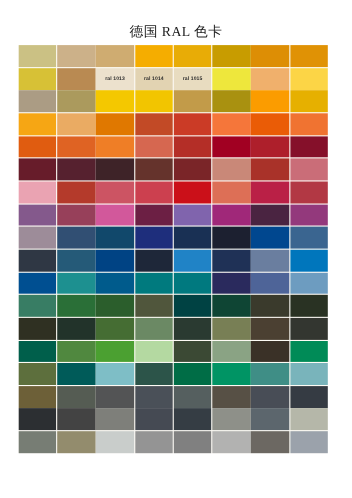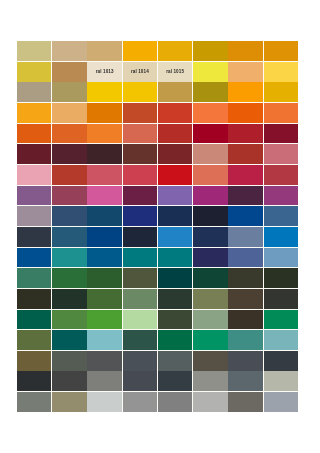--- a/index.html
+++ b/index.html
@@ -67,20 +67,21 @@
     letter-spacing: 0.1px;
     white-space: nowrap;
     pointer-events: none;
   }
 </style>
 </head>
 <body>
 
 <div id="page">
 
+  <div id="title">德国 RAL 色卡</div>
 
   <div id="swatch-grid" style="background: rgb(253, 251, 245);">
       <div class="swatch" style="background: rgb(203, 193, 132);"></div>
       <div class="swatch" style="background: rgb(204, 177, 137);"></div>
       <div class="swatch" style="background: rgb(207, 172, 113);"></div>
       <div class="swatch" style="background: rgb(245, 173, 0);"></div>
       <div class="swatch" style="background: rgb(232, 172, 6);"></div>
       <div class="swatch" style="background: rgb(200, 156, 0);"></div>
       <div class="swatch" style="background: rgb(221, 142, 5);"></div>
       <div class="swatch" style="background: rgb(224, 146, 5);"></div>

